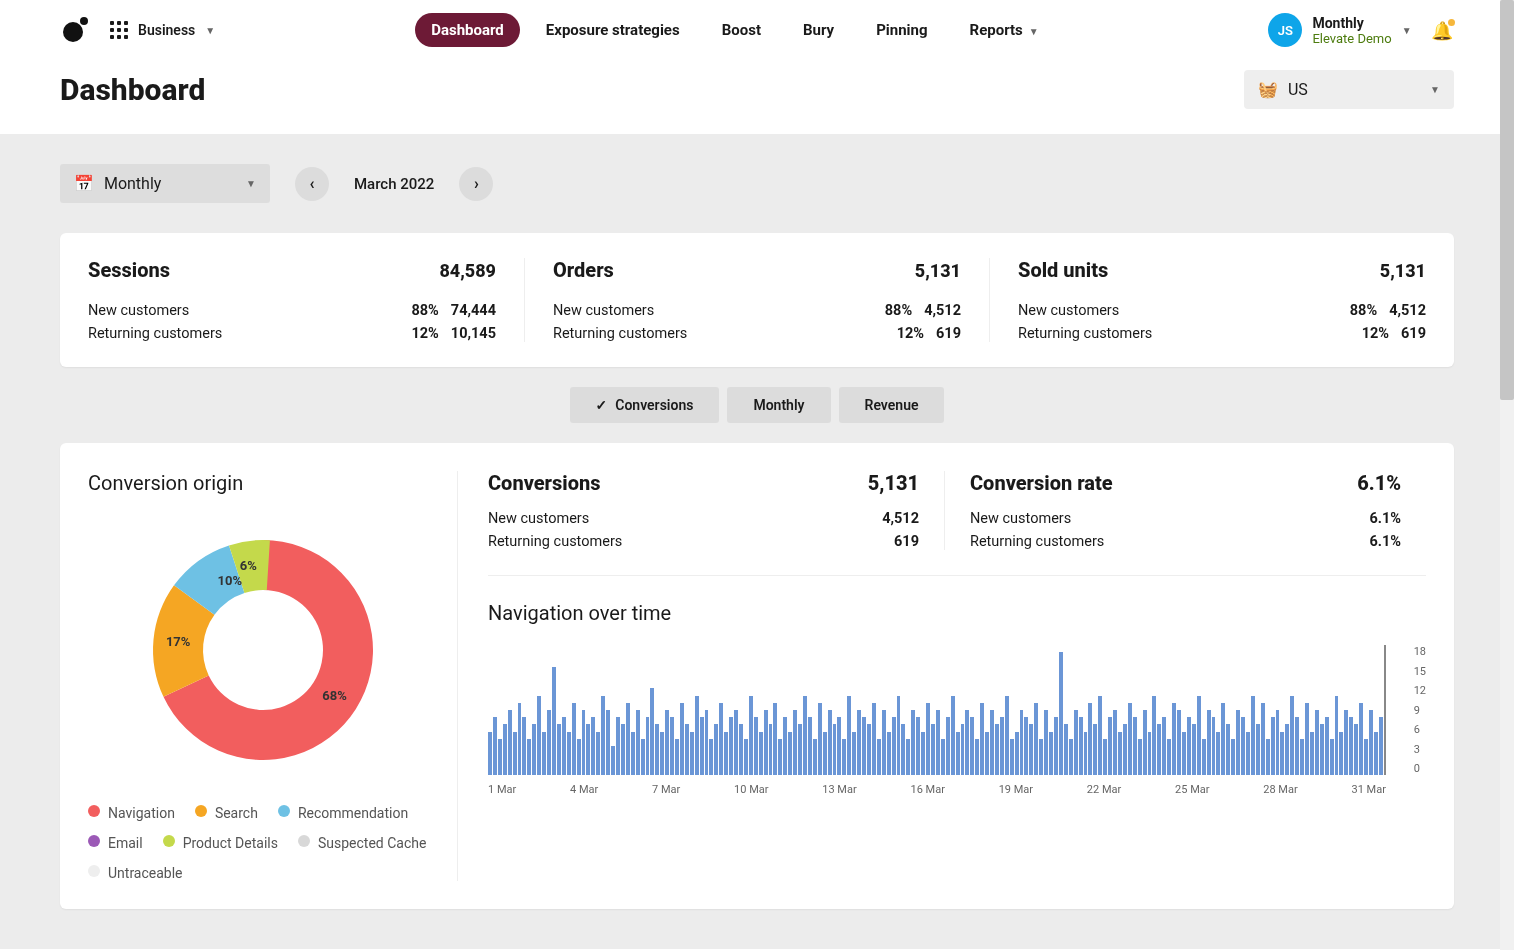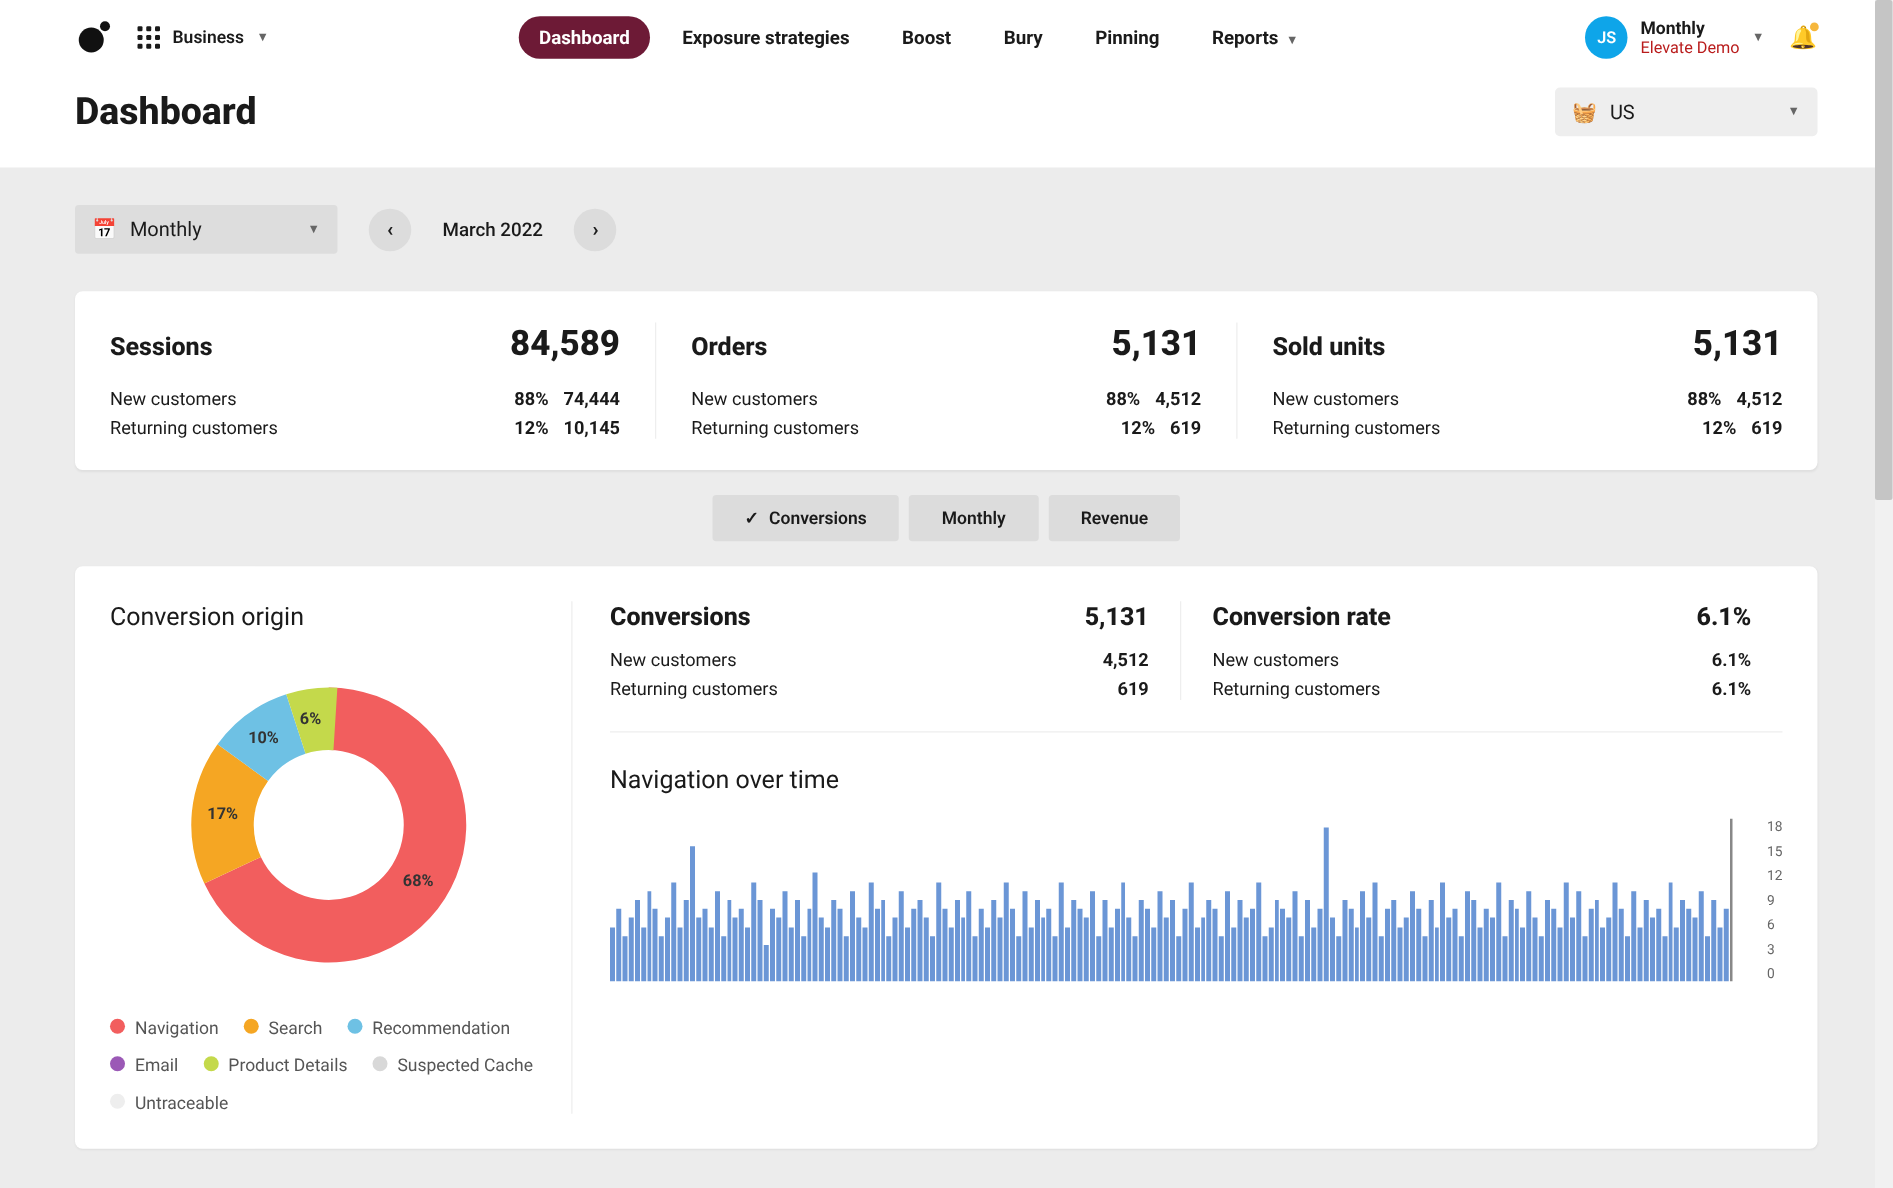--- a/index.html
+++ b/index.html
@@ -13,21 +13,21 @@
   .caret { margin-left:10px; font-size:10px; color:#666; }
   .nav { display:flex; gap:10px; margin-left:200px; }
   .nav-item { padding:8px 16px; font-weight:700; font-size:15px; border-radius:20px; cursor:pointer; color:#1a1a1a; }
   .nav-item.active { background:#6d1a36; color:#fff; }
   .nav-item .caret { margin-left:6px; }
   .right-area { margin-left:auto; display:flex; align-items:center; gap:20px; }
   .avatar { width:34px; height:34px; border-radius:50%; background:#0ea5e9; color:#fff; display:flex; align-items:center; justify-content:center; font-weight:600; font-size:13px; }
   .user-block { display:flex; align-items:center; cursor:pointer; }
   .user-text { margin-left:10px; }
   .user-text .name { font-weight:700; font-size:14px; }
-  .user-text .sub { font-size:13px; color:#b91c1c; }
+  .user-text .sub { font-size:13px; color:#4d7c0f; }
   .bell { position:relative; font-size:18px; cursor:pointer; }
   .bell-dot { position:absolute; top:-1px; right:-1px; width:7px; height:7px; background:#f6b73c; border-radius:50%; }
 
   .subhead { display:flex; align-items:center; padding:10px 60px 25px; }
   .page-title { font-size:30px; font-weight:800; }
   .market-select { margin-left:auto; display:flex; align-items:center; background:#eee; border-radius:4px; padding:10px 14px; width:210px; cursor:pointer; }
   .market-select .caret { margin-left:auto; }
 
   .gray { background:#ececec; padding:30px 60px 40px; }
 
@@ -36,21 +36,21 @@
   .period-select .caret { margin-left:auto; }
   .circ-btn { width:34px; height:34px; border-radius:50%; background:#dcdcdc; display:flex; align-items:center; justify-content:center; cursor:pointer; font-weight:700; }
   .period-label { font-size:15px; font-weight:500; }
 
   .card { background:#fff; border-radius:6px; box-shadow:0 1px 2px rgba(0,0,0,0.06); }
   .stats-card { display:flex; padding:25px 0; margin-bottom:20px; }
   .stat-col { flex:1; padding:0 28px; border-right:1px solid #eee; }
   .stat-col:last-child { border-right:none; }
   .stat-head { display:flex; justify-content:space-between; align-items:baseline; margin-bottom:20px; }
   .stat-title { font-size:20px; font-weight:800; }
-  .stat-big { font-size:28px; font-weight:800; }
+  .stat-big { font-size:18px; font-weight:800; }
   .stat-row { display:flex; justify-content:space-between; font-size:14.5px; margin-top:6px; }
   .stat-row .vals { display:flex; gap:12px; font-weight:700; }
 
   .seg-group { display:flex; justify-content:center; gap:8px; margin-bottom:20px; }
   .seg { background:#dcdcdc; padding:10px 26px; border-radius:3px; font-weight:600; font-size:14px; cursor:pointer; display:flex; align-items:center; gap:8px; }
   .seg.active::before { content:"✓"; font-weight:900; }
 
   .main-card { display:flex; padding:28px; }
   .left-panel { width:370px; border-right:1px solid #eee; padding-right:20px; }
   .right-panel { flex:1; padding-left:30px; }
@@ -231,21 +231,21 @@
       <div class="donut-wrap">
         <svg id="donut-svg" width="270" height="270" viewBox="0 0 270 270">
             <path d="M 135 25 A 110 110 0 1 1 35.46902422873785 181.83572207215798 L 80.71037685203882 160.54675749390435 A 60 60 0 1 0 135 75 Z" fill="#f25e5e"></path>
             <path d="M 35.46902422873785 181.83572207215798 A 110 110 0 0 1 46.00813061875577 70.34362224782797 L 86.45898033750315 99.73288486245161 A 60 60 0 0 0 80.71037685203882 160.54675749390435 Z" fill="#f5a623"></path>
             <path d="M 46.00813061875577 70.34362224782797 A 110 110 0 0 1 101.00813061875577 30.383783207533114 L 116.45898033750315 77.93660902229078 A 60 60 0 0 0 86.45898033750315 99.73288486245161 Z" fill="#6ec1e4"></path>
             <path d="M 101.00813061875577 30.383783207533114 A 110 110 0 0 1 141.9069571482245 25.217059872890133 L 138.76743117175883 75.11839629430371 A 60 60 0 0 0 116.45898033750315 77.93660902229078 Z" fill="#c4d94b"></path>
           </svg>
         <div id="donut-labels">
             <div class="donut-label" style="left: 194.768px; top: 172.545px;">68%</div>
             <div class="donut-label" style="left: 38.3772px; top: 119.001px;">17%</div>
-            <div class="donut-label" style="left: 71px; top: 58.2336px;">10%</div>
+            <div class="donut-label" style="left: 90px; top: 58.2336px;">10%</div>
             <div class="donut-label" style="left: 112.347px; top: 42.6703px;">6%</div>
           </div>
       </div>
       <div class="legend" id="legend">
           <div class="legend-item">
             <span class="swatch" style="background:#f25e5e"></span>
             <span>Navigation</span>
           </div>
           <div class="legend-item">
             <span class="swatch" style="background:#f5a623"></span>
@@ -492,20 +492,33 @@
           </div>
         <div class="y-ticks" id="yticks">
             <div>18</div>
             <div>15</div>
             <div>12</div>
             <div>9</div>
             <div>6</div>
             <div>3</div>
             <div>0</div>
           </div>
+        <div class="x-ticks" id="xticks">
+            <div>1 Mar</div>
+            <div>4 Mar</div>
+            <div>7 Mar</div>
+            <div>10 Mar</div>
+            <div>13 Mar</div>
+            <div>16 Mar</div>
+            <div>19 Mar</div>
+            <div>22 Mar</div>
+            <div>25 Mar</div>
+            <div>28 Mar</div>
+            <div>31 Mar</div>
+          </div>
       </div>
     </div>
   </div>
 
 </div>
 
 <div class="scrollbar">
     <div class="scroll-thumb"></div>
   </div>
 

